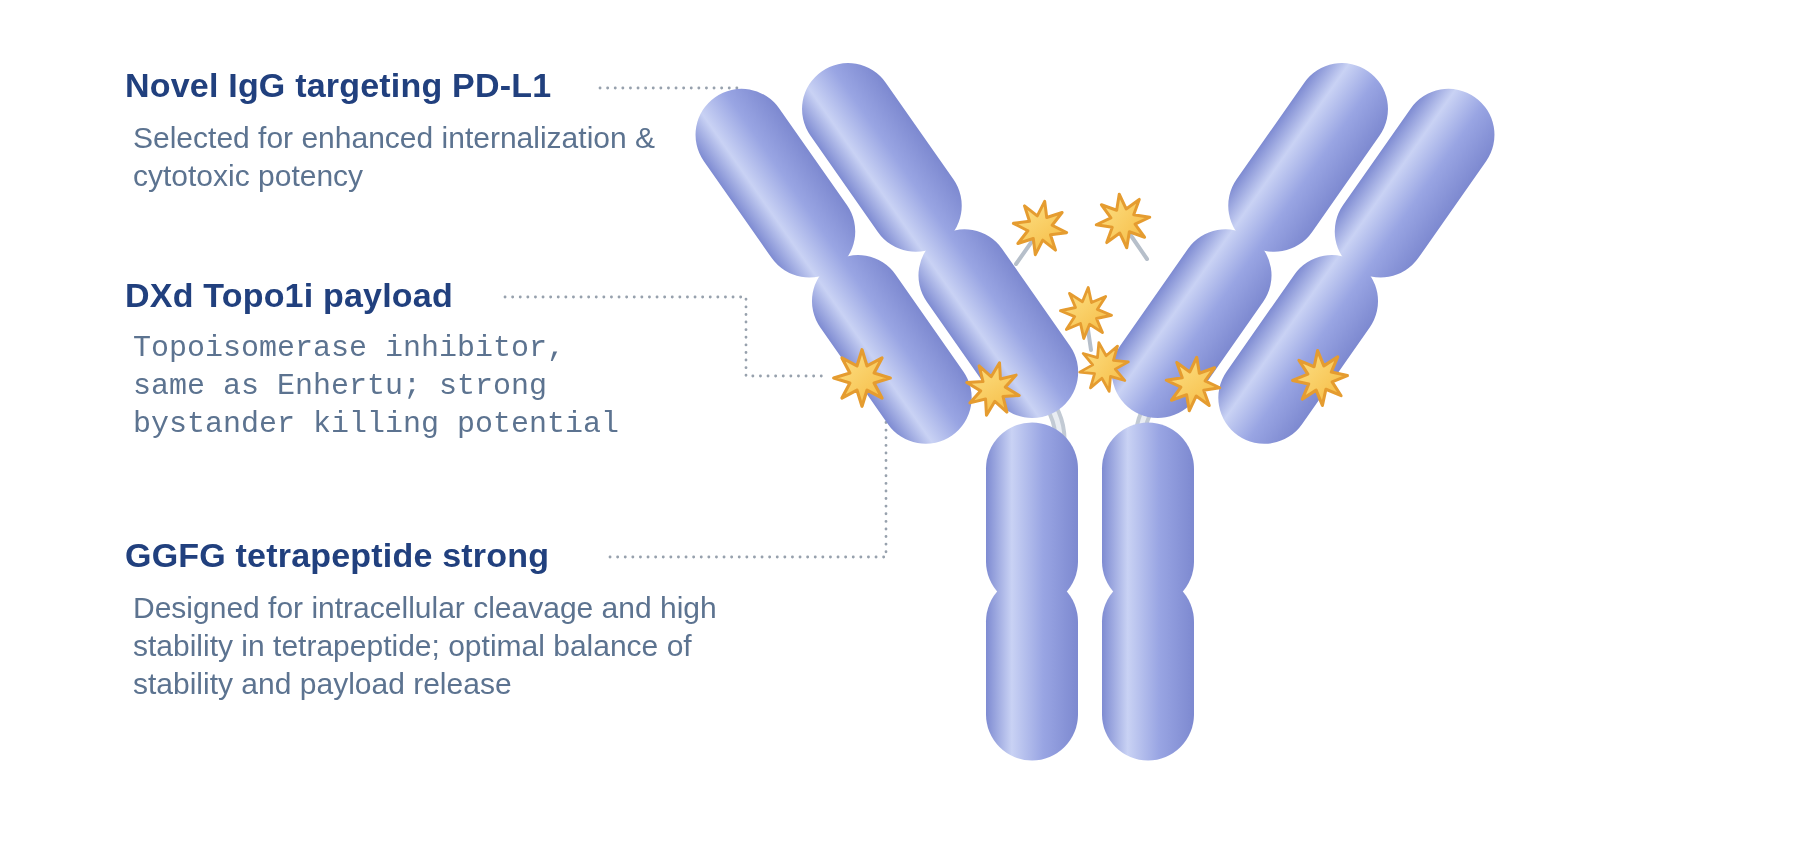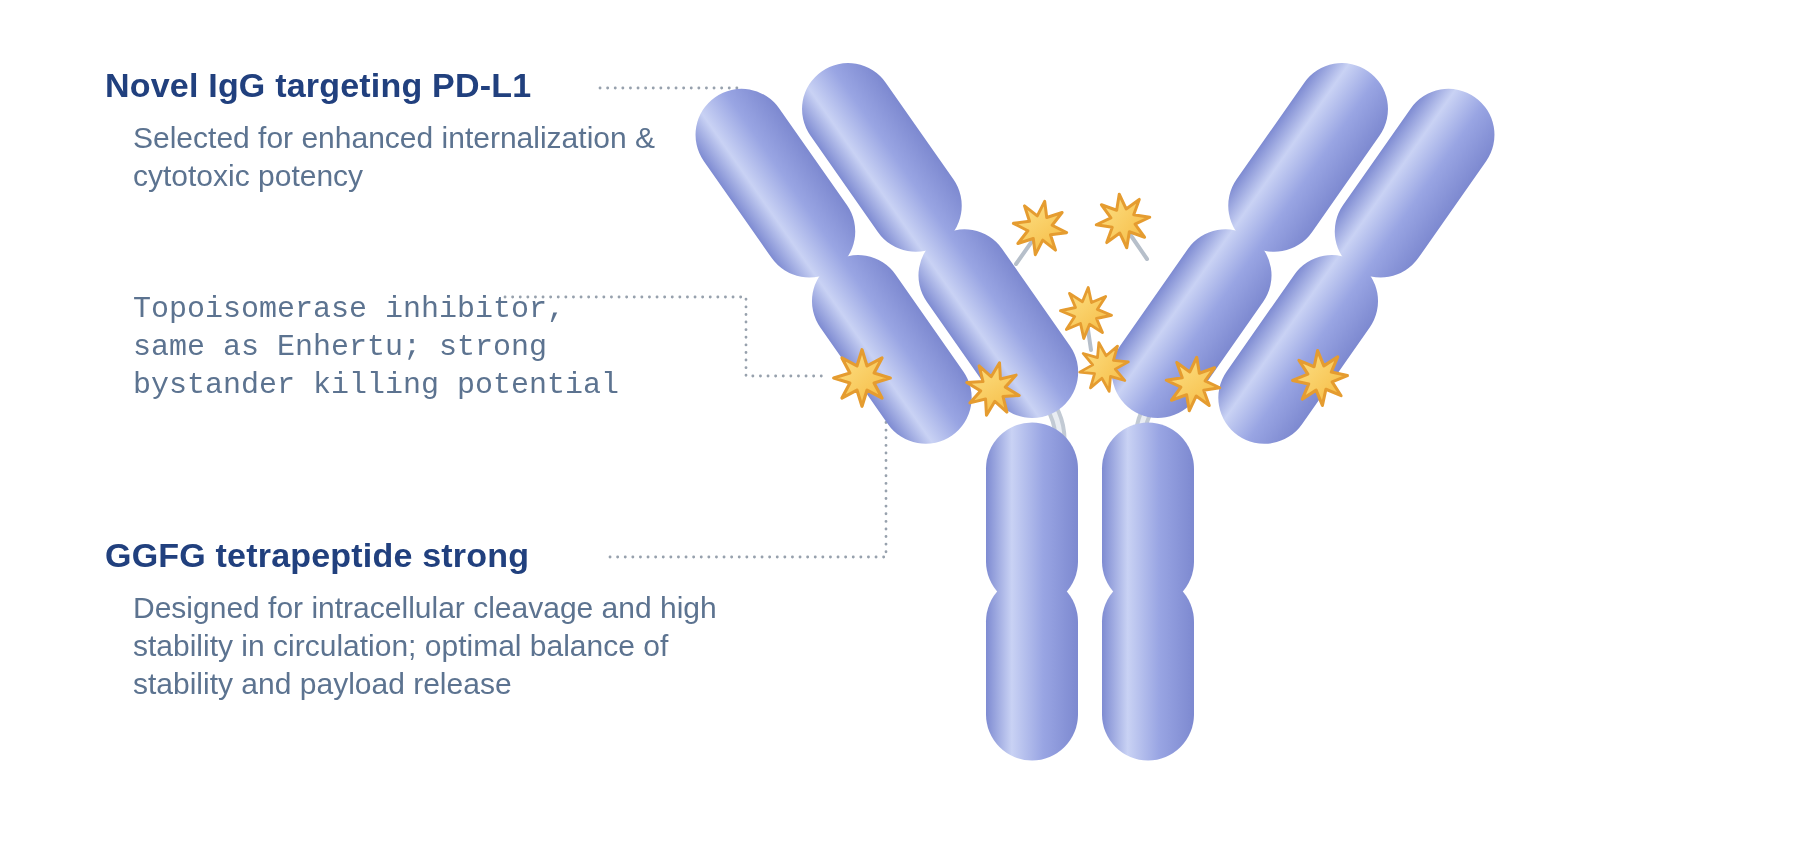--- a/index.html
+++ b/index.html
@@ -10,20 +10,21 @@
     font-family: "Liberation Sans", sans-serif;
     overflow: hidden;
   }
   .annotation { position: absolute; left: 105px; }
   .annotation h2 {
     font-size: 34px;
     font-weight: 700;
     color: #21407e;
     letter-spacing: 0.2px;
     line-height: 39px;
+    margin-left: 20px;
   }
   .annotation p {
     margin-top: 14px;
     font-size: 30px;
     line-height: 38px;
     color: #5c7390;
     margin-left: 28px;
   }
   #annotation-igg    { top: 66px;  }  #annotation-igg p    { width: 600px; }
   #annotation-payload{ top: 276px; }  #annotation-payload p{ width: 505px; font-family: Liberation Mono, monospace; }
@@ -46,26 +47,27 @@
 <body>
 
 <section>
 
   <div class="annotation" id="annotation-igg">
     <h2>Novel IgG targeting PD-L1</h2>
     <p>Selected for enhanced internalization &amp; cytotoxic potency</p>
   </div>
 
   <div class="annotation" id="annotation-payload">
+    <h2>DXd Topo1i payload</h2>
     <p>Topoisomerase inhibitor, same as Enhertu; strong bystander killing potential</p>
   </div>
 
   <div class="annotation" id="annotation-linker">
     <h2>GGFG tetrapeptide strong</h2>
-    <p>Designed for intracellular cleavage and high stability in circulation; optimal balance of stability and payload release</p>
+    <p>Designed for intracellular cleavage and high stability in tetrapeptide; optimal balance of stability and payload release</p>
   </div>
 
 </section>
 
 <svg class="illustration" viewBox="0 0 1800 865" aria-hidden="true">
   <defs>
     <linearGradient id="capGrad" x1="0" y1="0" x2="1" y2="0">
       <stop offset="0" stop-color="#7e8bd2"></stop>
       <stop offset="0.28" stop-color="#c9d2f4"></stop>
       <stop offset="0.62" stop-color="#99a5e3"></stop>

